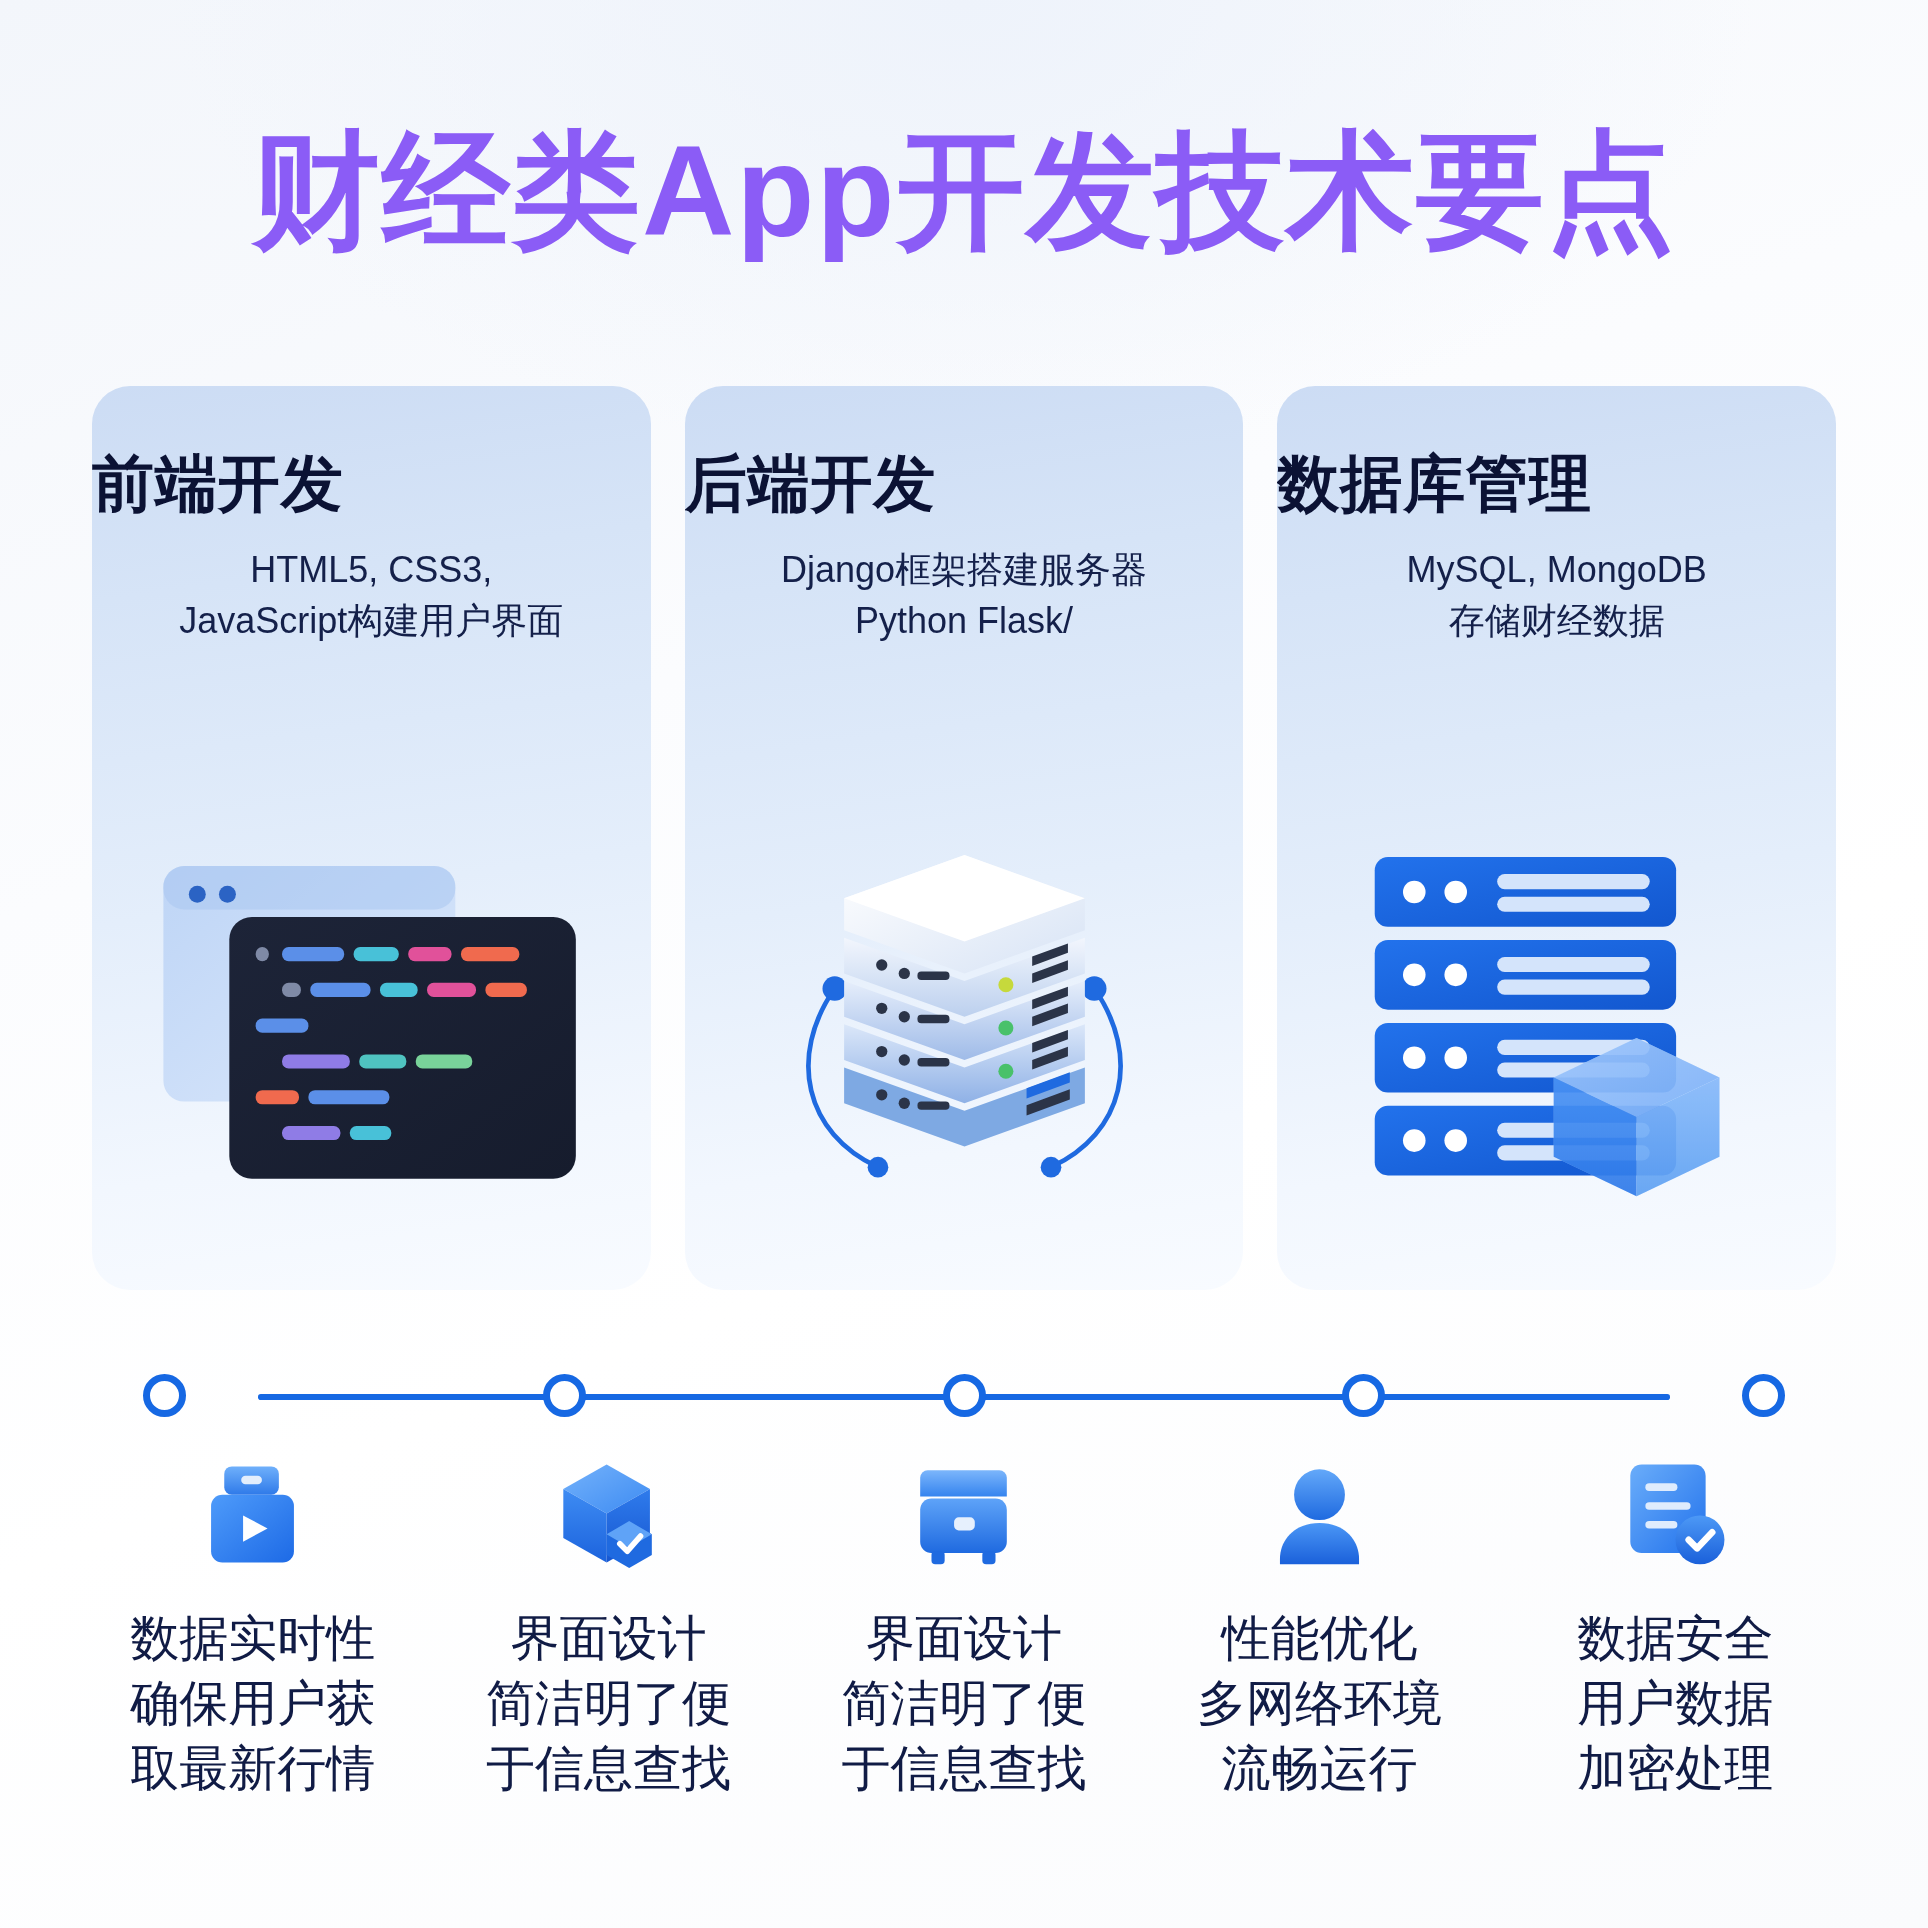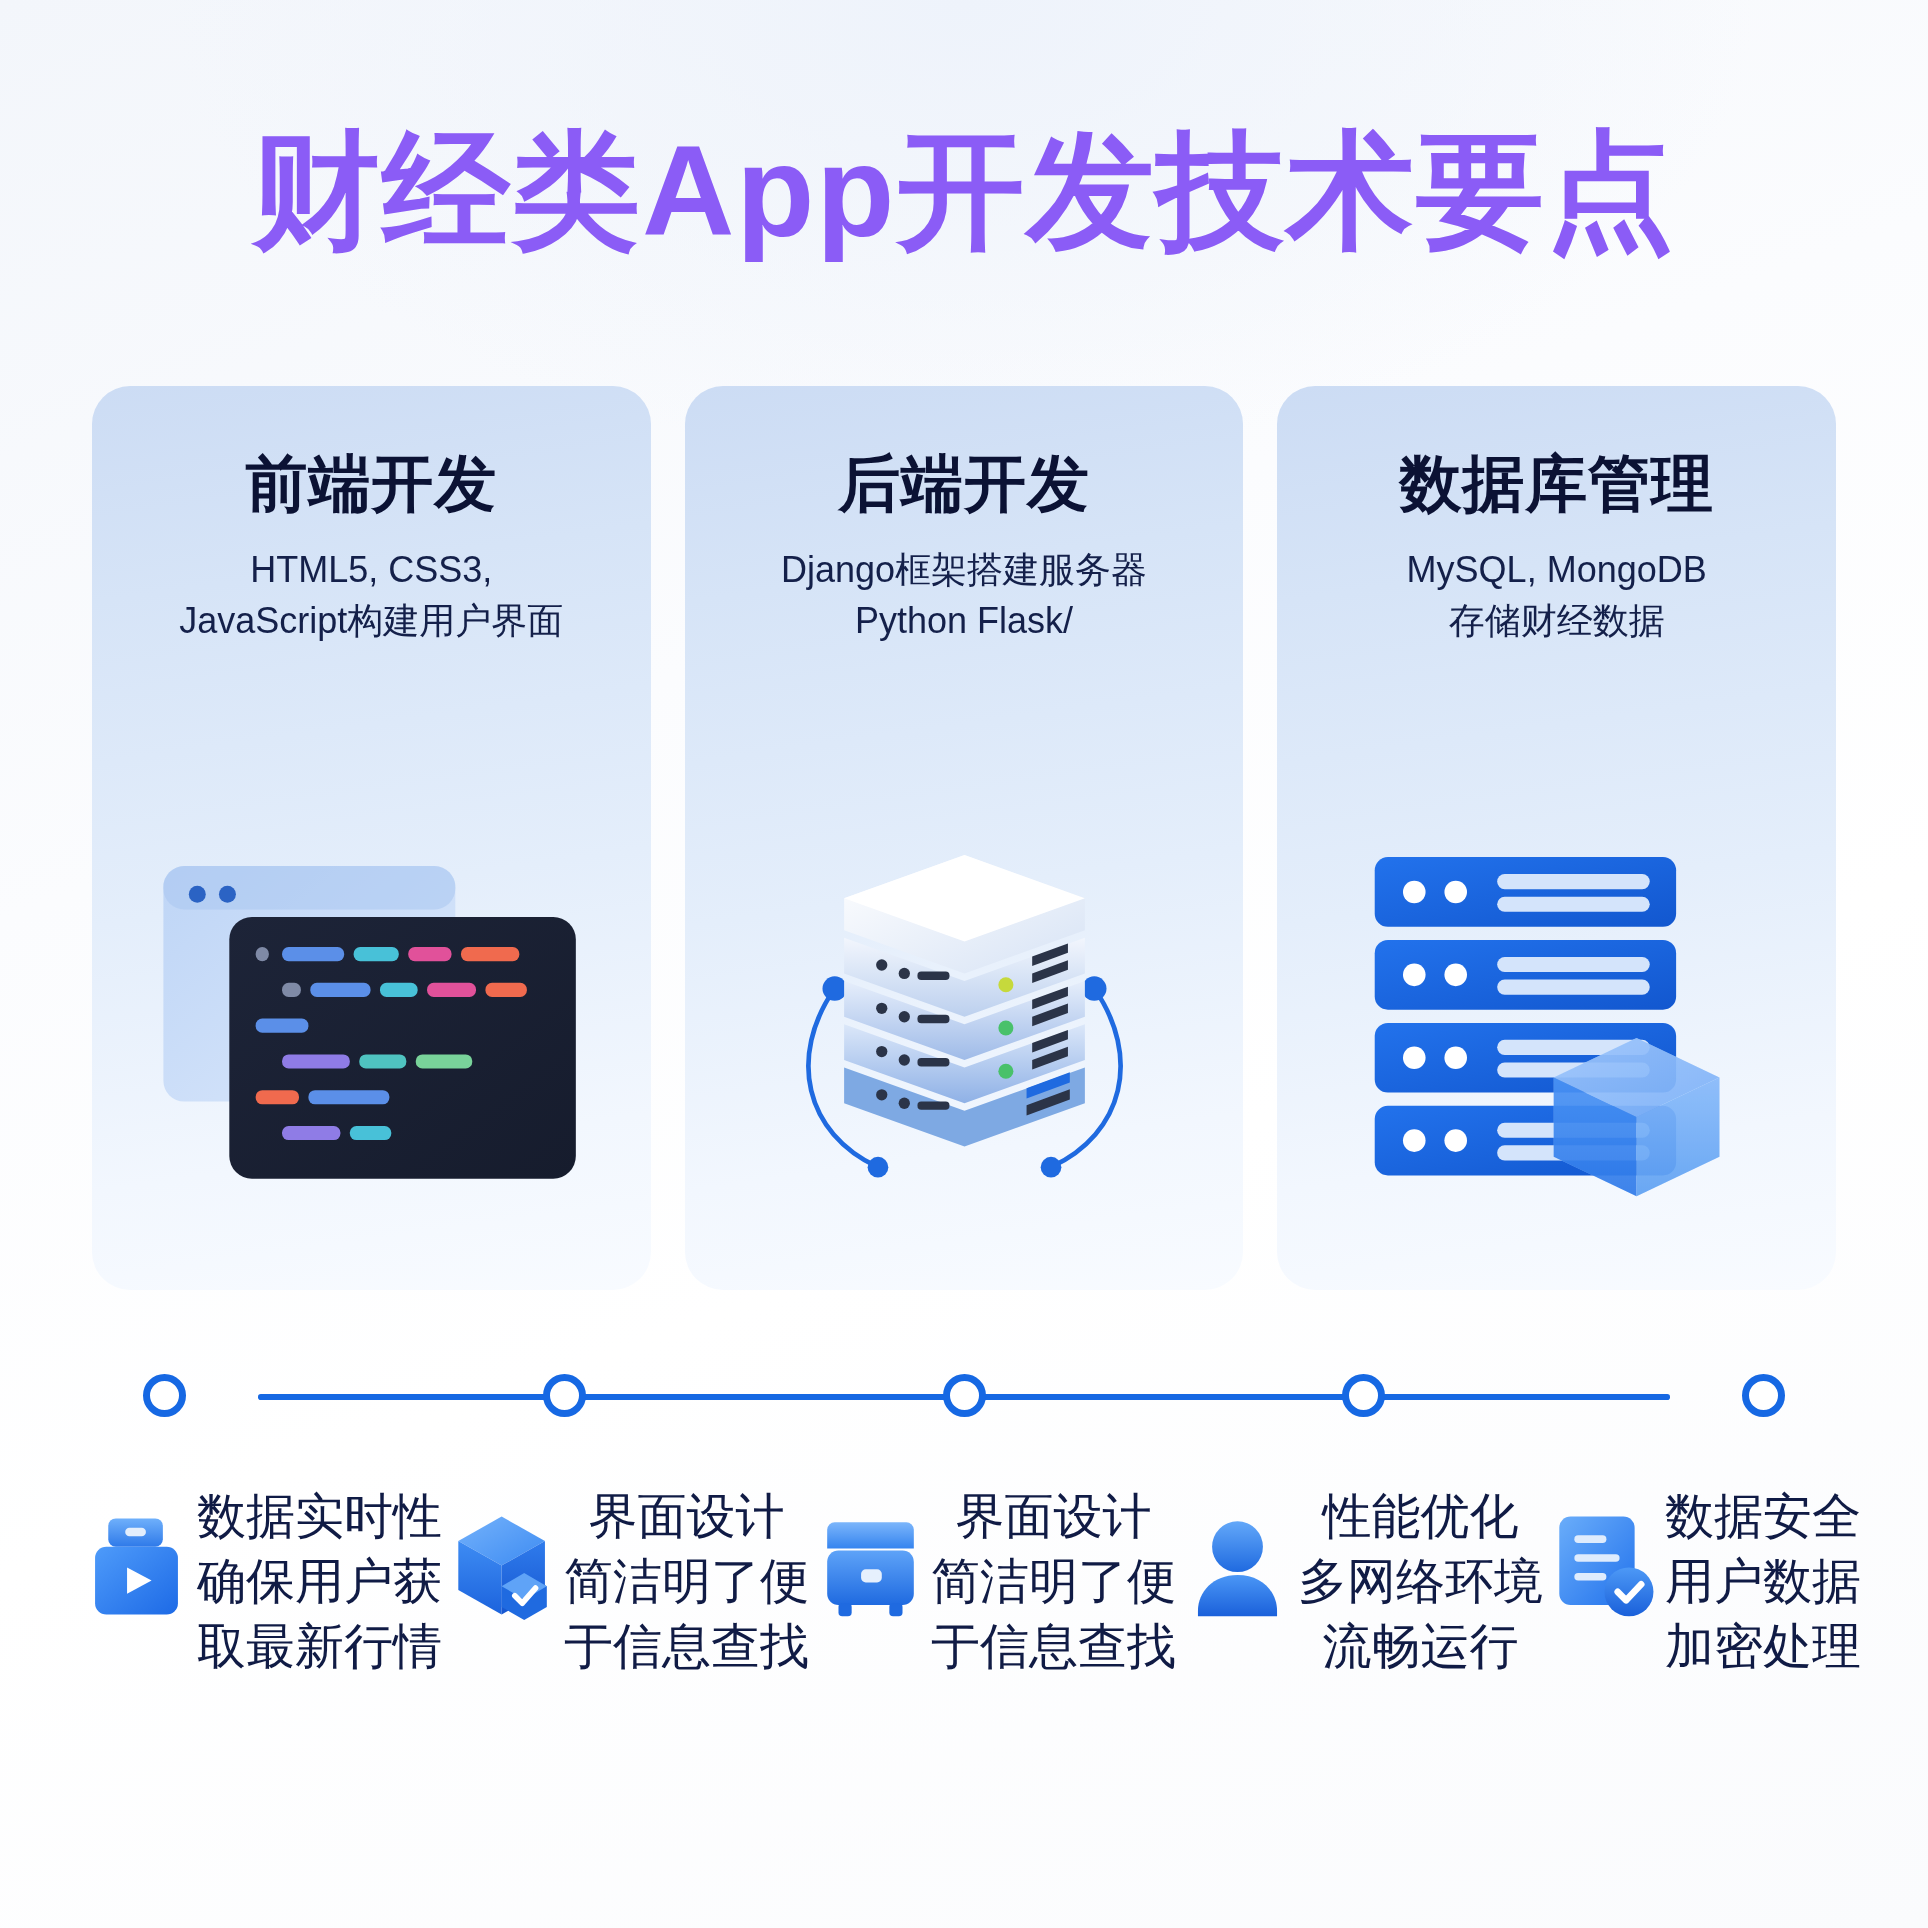--- a/index.html
+++ b/index.html
@@ -39,21 +39,21 @@
   }
   .card {
     flex: 1 1 0;
     border-radius: 38px;
     background: linear-gradient(172deg, #ccdcf4 0%, #d6e4f7 22%, #e4eefb 55%, #f2f7fe 82%, #f8fbff 100%);
     position: relative;
     padding-top: 64px;
     overflow: hidden;
   }
   .card-title {
-    text-align: center;
+    text-align: left;
     font-size: 62px;
     font-weight: 900;
     color: #0b1234;
     letter-spacing: 0.9px;
     line-height: 1.1;
     white-space: nowrap;
   }
   .card-desc {
     margin-top: 26px;
     text-align: center;
@@ -106,21 +106,21 @@
   
   .features {
     position: absolute;
     top: 1452px; left: 75px;
     width: 1778px;
     display: flex;
   }
   .feat {
     flex: 1 1 0;
     display: flex;
-    flex-direction: row;
+    flex-direction: column;
     align-items: center;
   }
   .feat-icon {
     width: 122px; height: 122px;
     display: flex; align-items: center; justify-content: center;
   }
   .feat-label {
     margin-top: 32px;
     text-align: center;
     font-size: 49px;

